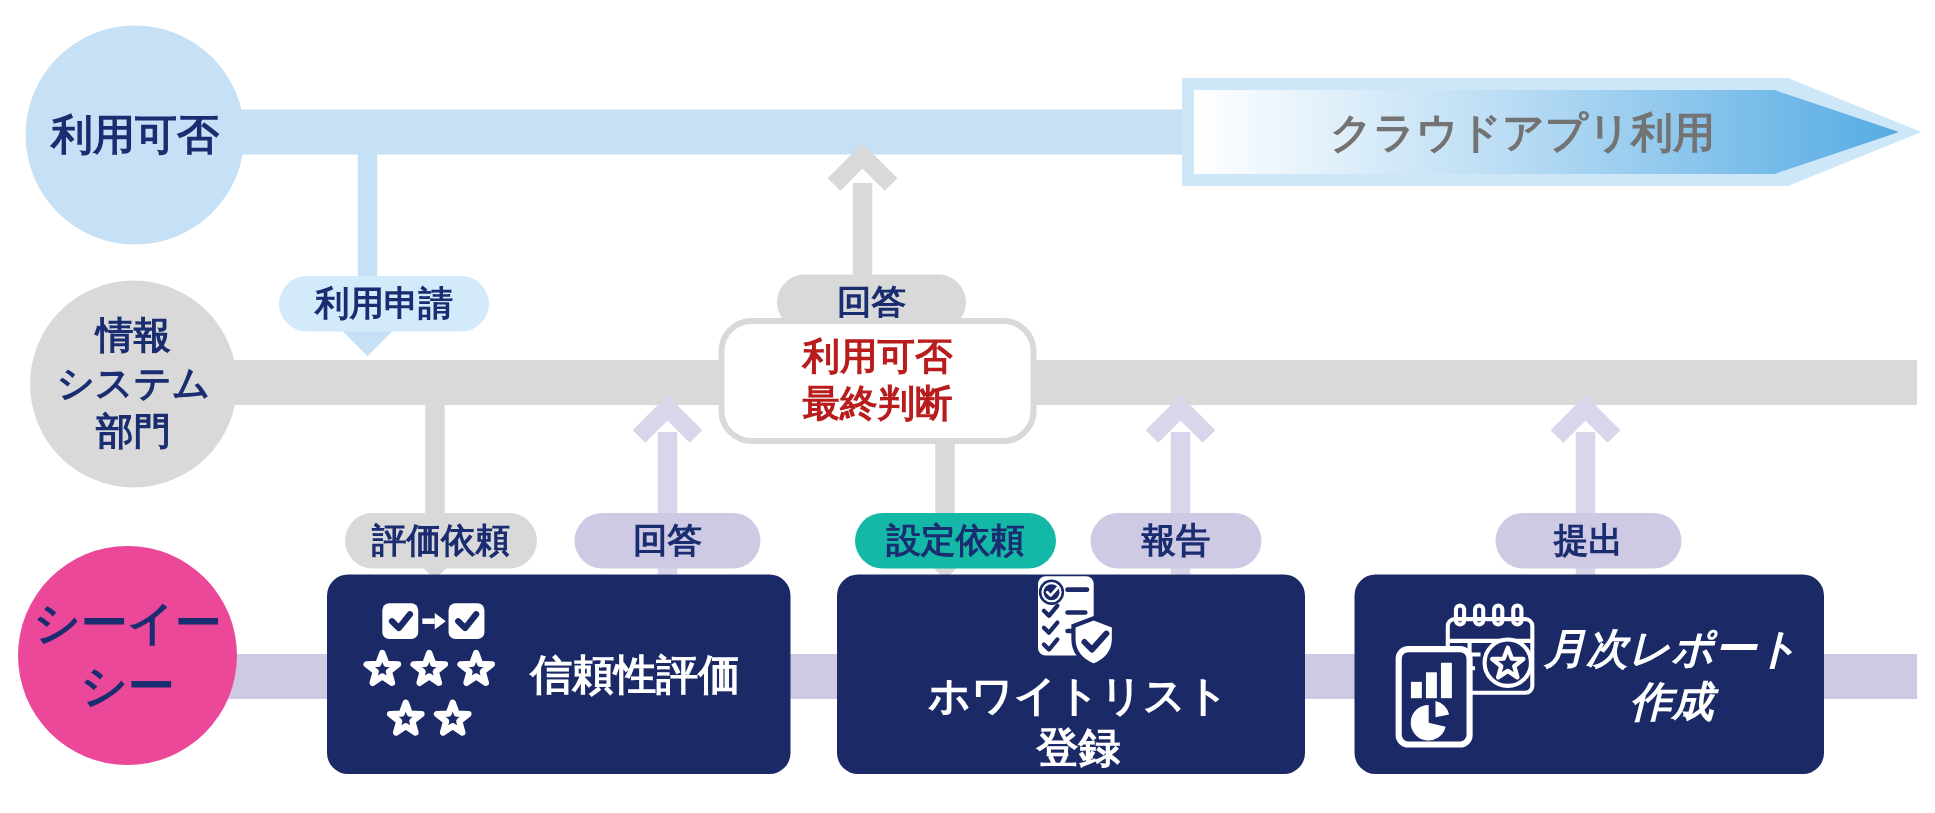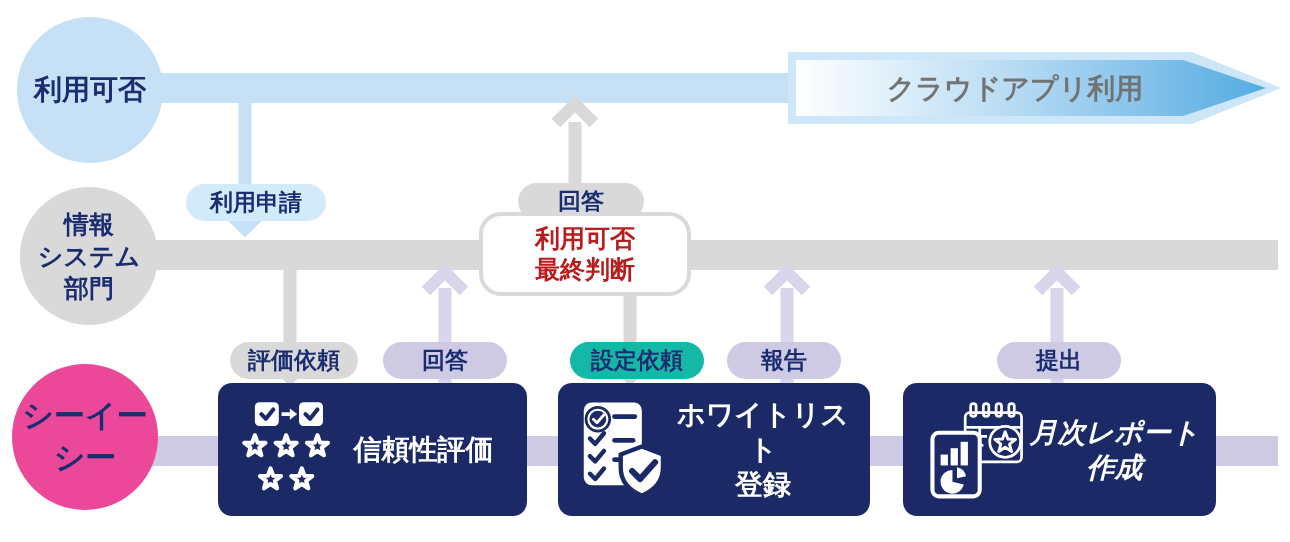--- a/index.html
+++ b/index.html
@@ -40,21 +40,21 @@
         justify-content:center;text-align:center;font-weight:bold;font-size:25px;line-height:1.25;color:#b91c1c;}
 
   
   .cloud-arrow-label{position:absolute;z-index:3;left:800px;top:70px;width:430px;text-align:center;
         font-weight:bold;font-size:28px;color:#737373;}
 
   
   .task-card{position:absolute;z-index:3;height:133px;background:#1b2a67;border-radius:14px;
         display:flex;align-items:center;padding:0 14px 0 24px;box-sizing:border-box;}
   .task1{left:218px;top:383px;width:309px;}
-  .task2{left:558px;top:383px;width:312px;}
+  .task2{left:558px;top:383px;width:312px;flex-direction:column;}
   .task3{left:903px;top:383px;width:313px;font-style:italic;}
   .task-label{flex:1;text-align:center;color:#fff;font-weight:bold;font-size:28px;line-height:1.25;}
 </style>
 </head>
 <body>
 
 <div class="canvas">
 
   <svg width="0" height="0" style="position:absolute" aria-hidden="true">
     <defs>

